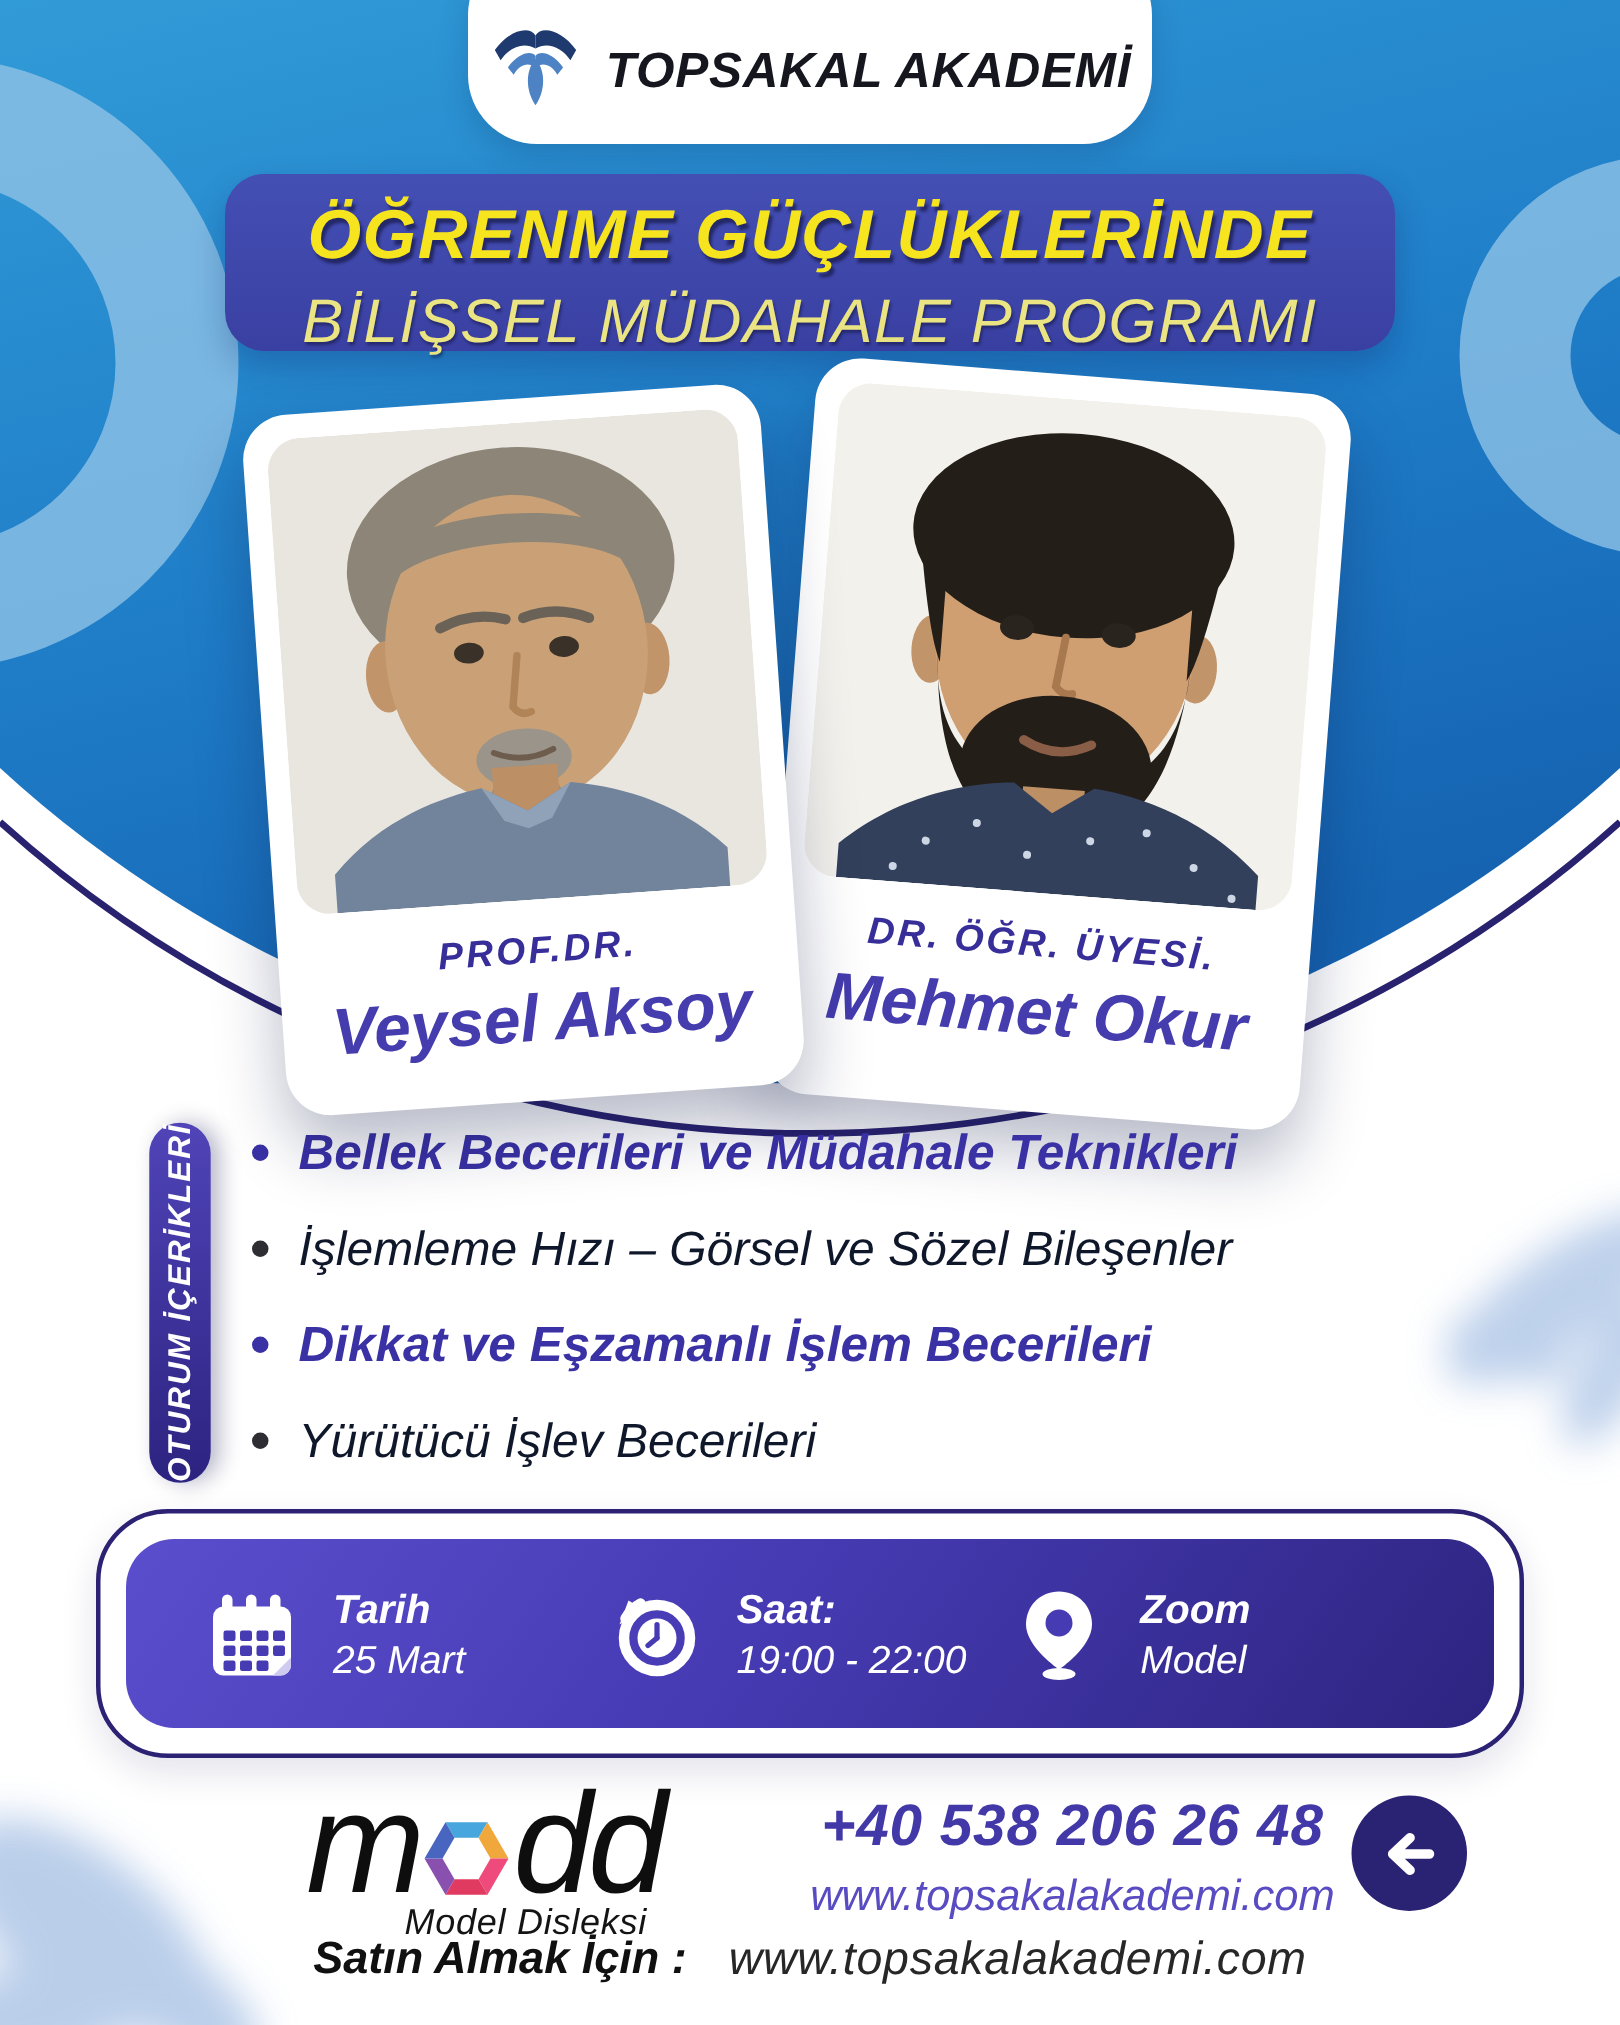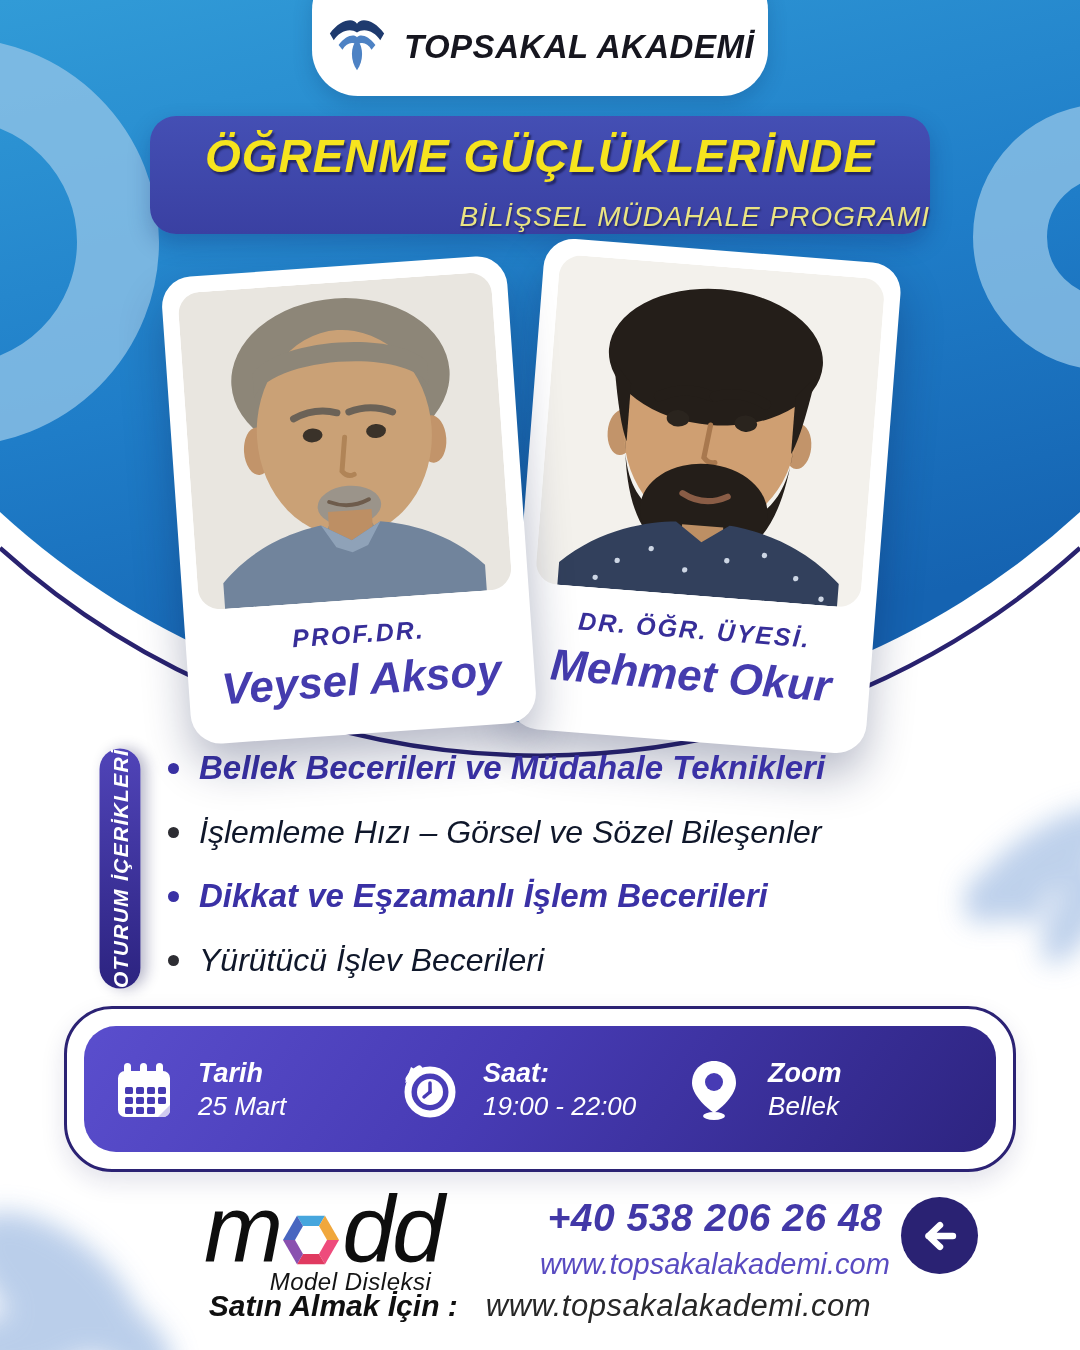--- a/index.html
+++ b/index.html
@@ -32,22 +32,22 @@
     background:linear-gradient(180deg,#444fb4 0%,#3a40a2 100%);
     border-radius:26px;text-align:center;
     box-shadow:0 10px 22px rgba(10,25,90,.25);
     padding-top:13px;
   }
   .title-line1{
     font-size:46px;font-weight:800;color:#f6e41e;letter-spacing:1px;
     text-shadow:2px 3px 2px rgba(12,12,45,.55);
   }
   .title-line2{
-    font-size:28px;font-weight:500;color:#eae483;letter-spacing:1px;
-    margin-top:18px;text-shadow:1px 2px 2px rgba(12,12,45,.45);text-align:right;
+    font-size:41px;font-weight:500;color:#eae483;letter-spacing:1px;
+    margin-top:8px;text-shadow:1px 2px 2px rgba(12,12,45,.45);
   }
 
   
   .card{
     position:absolute;background:#ffffff;border-radius:30px;
     box-shadow:0 22px 45px rgba(12,22,70,.30);
     padding:16px 16px 0 16px;
   }
   .card-left {left:176px;top:266px;width:346px;height:468px;transform:rotate(-4deg);z-index:3;}
   .card-right{left:526px;top:250px;width:358px;height:492px;transform:rotate(4.5deg);z-index:2;}
@@ -83,21 +83,21 @@
   
   .info-outer{
     position:absolute;left:64px;top:1006px;width:952px;height:166px;z-index:2;
     background:#ffffff;border:3px solid #2b2274;border-radius:48px;
     box-shadow:0 10px 24px rgba(25,25,90,.12);
   }
   .info-inner{
     position:absolute;left:17px;top:17px;right:17px;bottom:17px;
     border-radius:32px;
     background:linear-gradient(125deg,#5a4ecd 0%,#473bb4 45%,#2d2480 100%);
-    display:flex;align-items:center;padding:0 28px;
+    display:flex;align-items:center;padding:0 52px;
   }
   .info-item{display:flex;align-items:center;gap:22px;width:33.3%;}
   .info-icon{width:64px;height:64px;flex:none;}
   .info-label{font-size:27px;font-weight:700;color:#ffffff;line-height:30px;}
   .info-value{font-size:26px;color:#ffffff;line-height:30px;margin-top:3px;}
 
   
   .modd{position:absolute;left:158px;top:1186px;width:330px;text-align:center;z-index:2;}
   .modd-word{display:flex;align-items:baseline;justify-content:center;}
   .modd-letters{font-size:95px;font-weight:400;color:#0e0e0e;letter-spacing:-3px;line-height:86px;}
@@ -292,21 +292,21 @@
       </div>
 
       <div class="info-item">
         <svg class="info-icon" viewBox="0 0 64 64" xmlns="http://www.w3.org/2000/svg">
           <ellipse cx="32" cy="59" rx="11" ry="4" fill="#fff"></ellipse>
           <path d="M32,4 C44.5,4 54,13.5 54,26 C54,41 32,56 32,56 C32,56 10,41 10,26 C10,13.5 19.5,4 32,4 Z" fill="#fff"></path>
           <circle cx="32" cy="25" r="9" fill="#473bb4"></circle>
         </svg>
         <div>
           <div class="info-label">Zoom</div>
-          <div class="info-value">Bellek</div>
+          <div class="info-value">Model</div>
         </div>
       </div>
 
     </div>
   </div>
 
   <div class="modd">
     <div class="modd-word">
       <span class="modd-letters">m</span>
       <svg class="modd-hex" viewBox="0 0 60 60" xmlns="http://www.w3.org/2000/svg">

